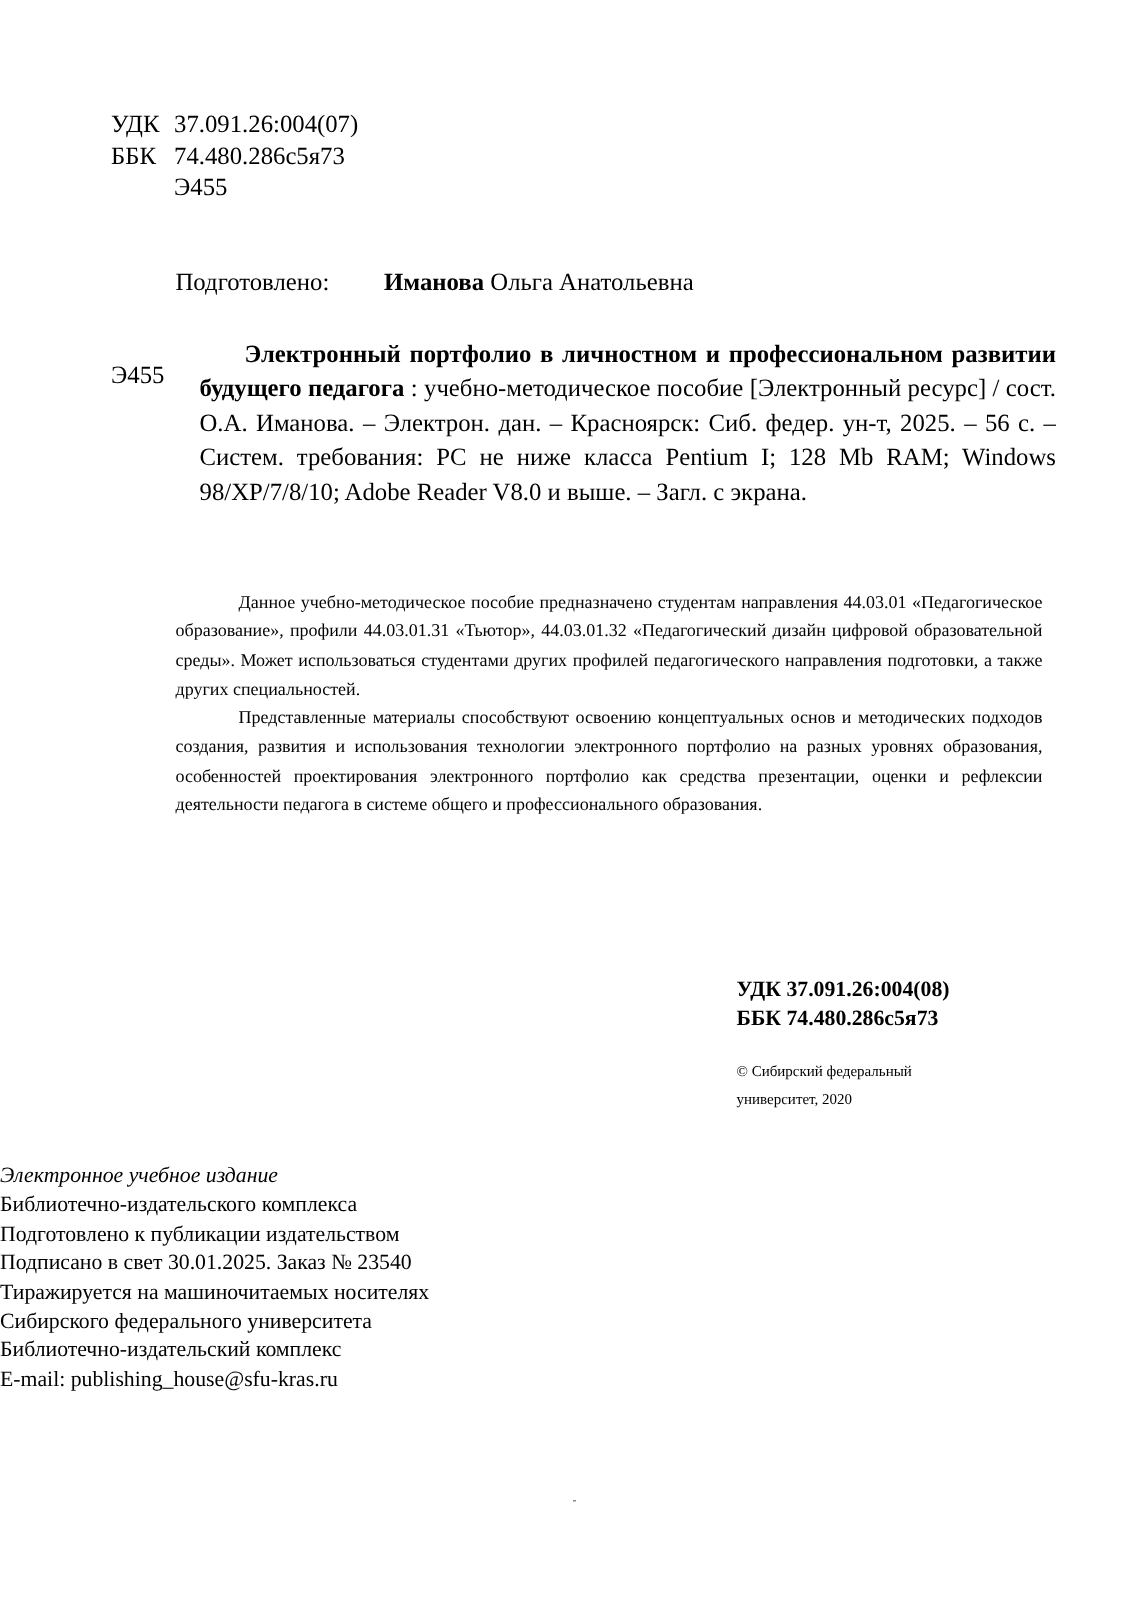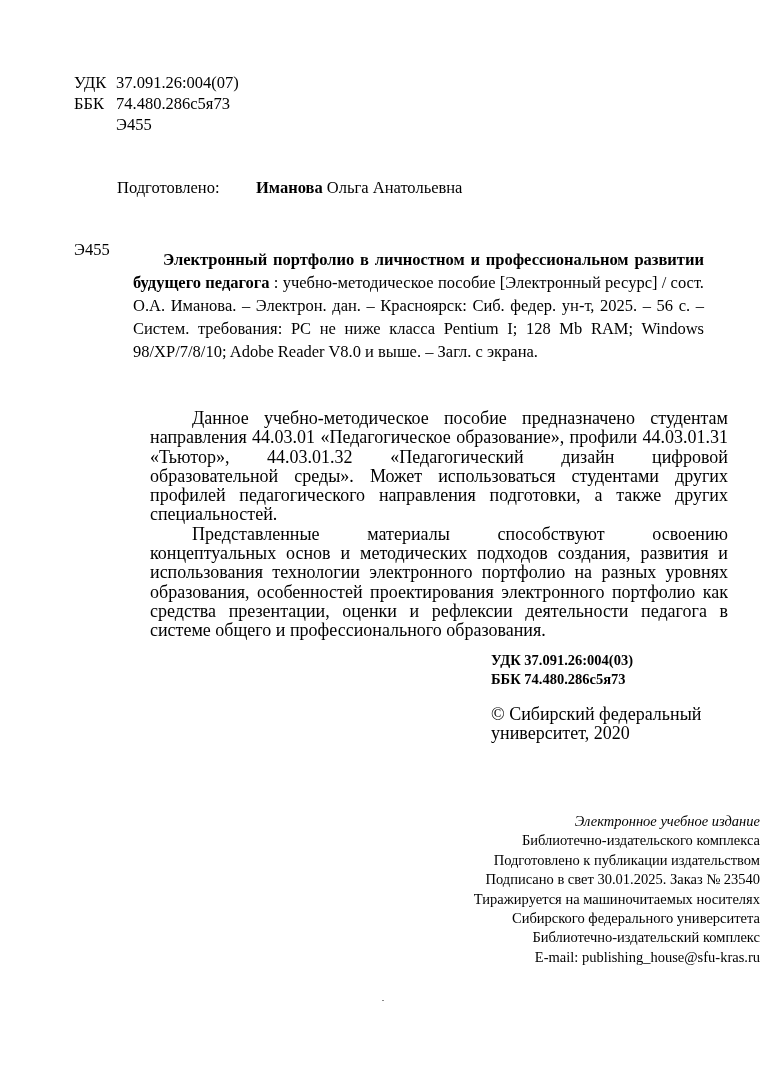--- a/index.html
+++ b/index.html
@@ -9,28 +9,28 @@
   }
   .abs { position: absolute; }
   .codes { left: 74px; top: 72px; font-size: 16.5px; line-height: 21px; }
   .codes .row { display: flex; white-space: nowrap; }
   .codes .lbl { width: 42px; }
   .codes .indent { padding-left: 42px; }
   .compiler { left: 117px; top: 178px; font-size: 16.5px; white-space: nowrap; }
   .compiler .lbl { display: inline-block; width: 139px; }
   .compiler b { font-weight: bold; }
   .entry-code { left: 74px; top: 240px; font-size: 16.5px; }
-  .entry { left: 133px; top: 248px; width: 571px; font-size: 16.5px; line-height: 23px; text-align: justify; }
+  .entry { left: 133px; top: 224px; width: 571px; font-size: 16.5px; line-height: 23px; text-align: justify; }
   .entry b { font-weight: bold; }
   .entry .first { text-indent: 30px; }
-  .abstract { left: 117px; top: 409px; width: 578px; font-size: 18px; line-height: 19.3px; text-align: justify; margin-left: 33px; }
+  .abstract { left: 117px; top: 392px; width: 578px; font-size: 12px; line-height: 19.3px; text-align: justify; }
   .abstract p { margin: 0; text-indent: 42px; }
   .codes2 { left: 491px; top: 651px; font-size: 14.5px; line-height: 19px; font-weight: bold; white-space: nowrap; }
-  .copyright { left: 491px; top: 705px; font-size: 18px; line-height: 19px; }
-  .imprint { left: 0; top: 812px; width: 760px; text-align: right; font-size: 14.5px; line-height: 19.4px; }
+  .copyright { left: 491px; top: 705px; font-size: 10px; line-height: 19px; }
+  .imprint { left: 0; top: 775px; width: 760px; text-align: left; font-size: 14.5px; line-height: 19.4px; }
   .imprint .it { font-style: italic; }
   .dot { left: 382px; top: 1000px; width: 2px; height: 1px; background: #888; }
 </style>
 </head>
 <body>
 
 <div class="abs codes">
   <div class="row">
     <span class="lbl">УДК</span>
     <span>37.091.26:004(07)</span>
@@ -51,21 +51,21 @@
 <div class="abs entry">
   <div class="first"><b>Электронный портфолио в личностном и профессиональном развитии будущего педагога</b><span> : учебно-методическое пособие [Электронный ресурс] / сост. О.А. Иманова. – Электрон. дан. – Красноярск: Сиб. федер. ун-т, 2025. – 56 с. – Систем. требования: PC не ниже класса Pentium I; 128 Mb RAM; Windows 98/XP/7/8/10; Adobe Reader V8.0 и выше. – Загл. с экрана.</span></div>
 </div>
 
 <div class="abs abstract">
   <p>Данное учебно-методическое пособие предназначено студентам направления 44.03.01 «Педагогическое образование», профили 44.03.01.31 «Тьютор», 44.03.01.32 «Педагогический дизайн цифровой образовательной среды». Может использоваться студентами других профилей педагогического направления подготовки, а также других специальностей.</p>
   <p>Представленные материалы способствуют освоению концептуальных основ и методических подходов создания, развития и использования технологии электронного портфолио на разных уровнях образования, особенностей проектирования электронного портфолио как средства презентации, оценки и рефлексии деятельности педагога в системе общего и профессионального образования.</p>
 </div>
 
 <div class="abs codes2">
-  <div>УДК 37.091.26:004(03)</div>
+  <div>УДК 37.091.26:004(08)</div>
   <div>ББК 74.480.286с5я73</div>
 </div>
 
 <div class="abs copyright">
   <div>© Сибирский федеральный</div>
   <div>университет, 2020</div>
 </div>
 
 <div class="abs imprint">
   <div class="it">Электронное учебное издание</div>

